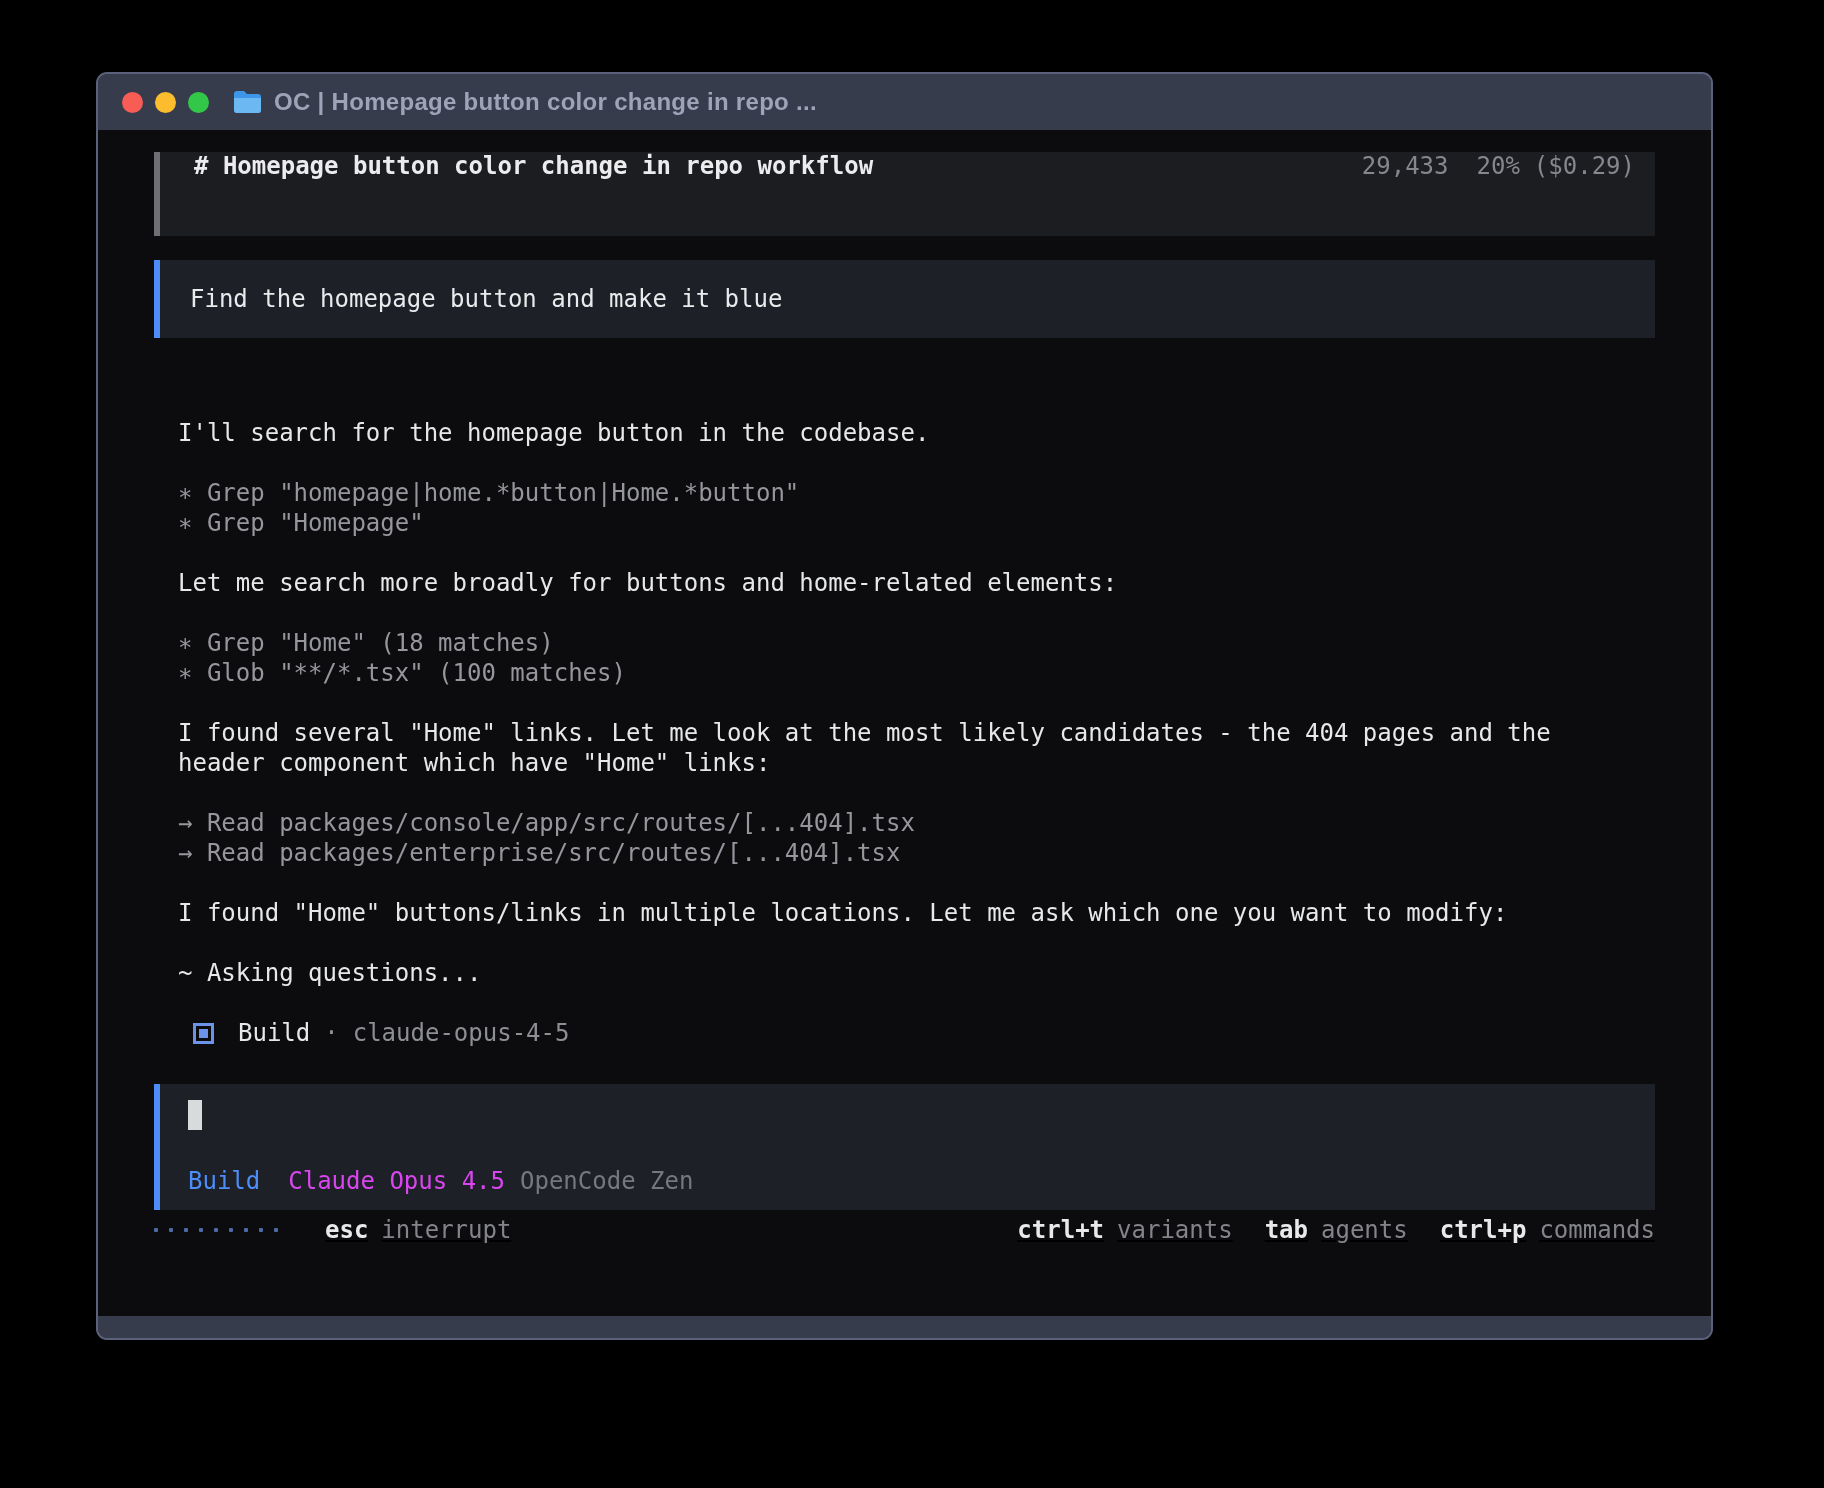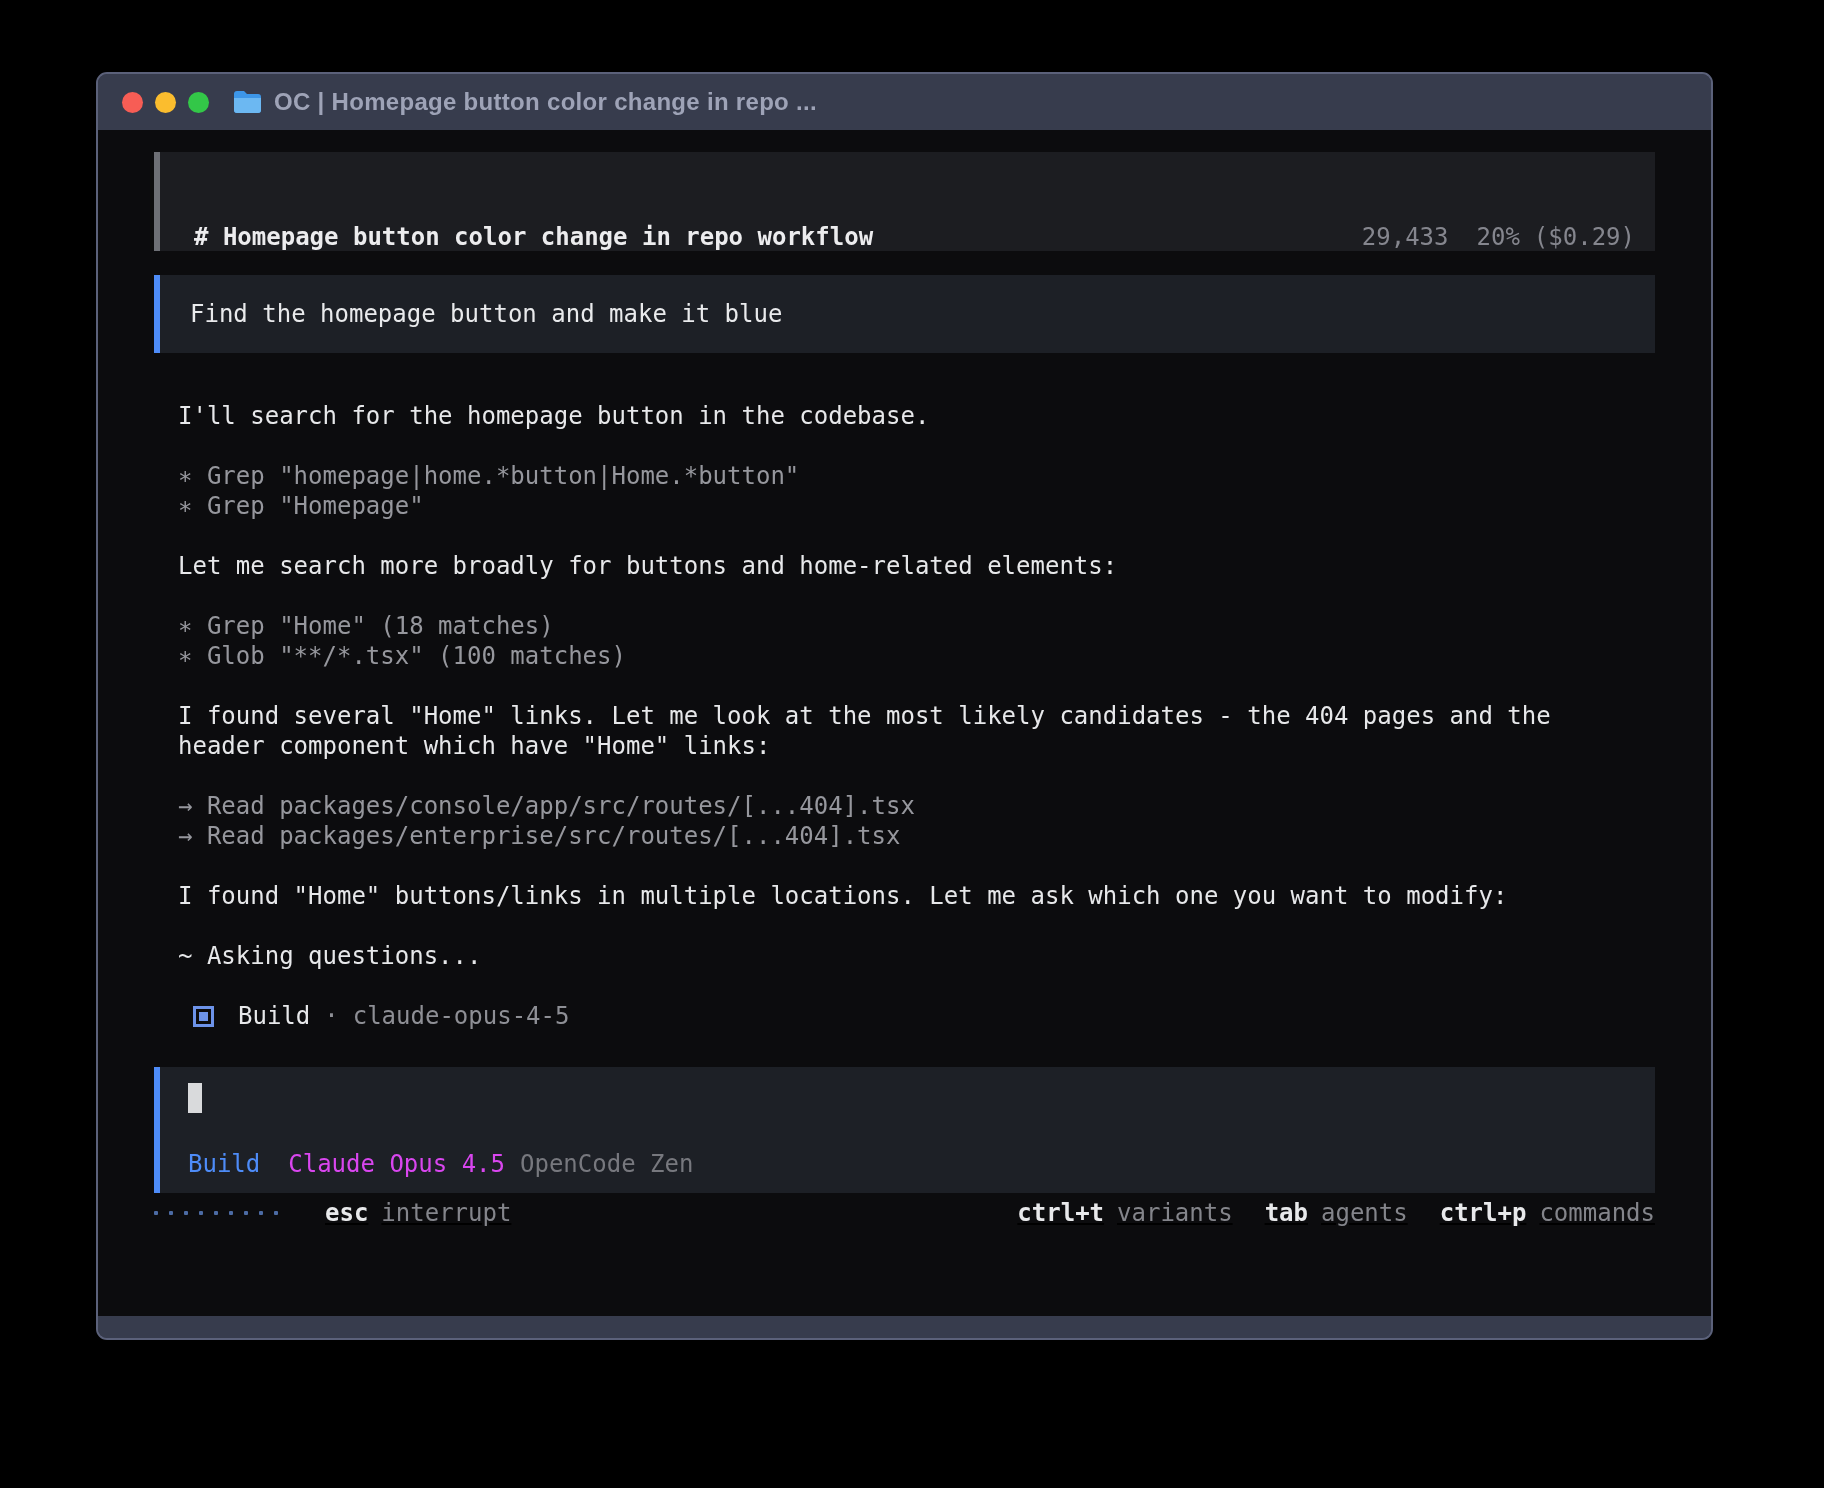--- a/index.html
+++ b/index.html
@@ -23,36 +23,36 @@
     font-family:"Liberation Sans",sans-serif; font-weight:700; font-size:24px;
     color:#9ea3b7; white-space:nowrap; letter-spacing:0.3px;
   }
 
   
   .content { flex:1; background:#0c0c0e; padding:0 56px; overflow:hidden; }
   .bottomstrip { height:22px; flex:none; background:#373c4d; }
 
   .block { border-left:6px solid #6e7076; background:#1c1d21; }
   .session-header {
-    margin-top:22px; height:99px; display:flex; align-items:flex-end;
+    margin-top:22px; height:84px; display:flex; align-items:flex-start;
     justify-content:space-between; padding:0 20px 0 34px;gap:35px;
   }
   .session-title { color:#ececee; font-weight:700; font-size:24px; white-space:nowrap; }
   .session-stats { display:flex; align-items:center; color:#85868e; font-size:24px; }
   .session-stats .tokens { margin-right:28px; }
   .session-stats .cost { margin-left:14px; }
 
   .user-message {
     margin-top:24px; height:78px; display:flex; align-items:center;
     padding-left:30px; background:#1d2026; border-left-color:#4e8cf8;
     color:#e9eaec; font-size:24px; white-space:pre;
   }
 
   
-  .conversation { margin-top:48px; padding-left:24px; font-size:24px; }
+  .conversation { margin-top:80px; padding-left:24px; font-size:24px; }
   .para { margin-bottom:30px; }
   .line { height:30px; line-height:30px; white-space:pre; }
   .c-white { color:#e7e8ea; }
   .c-gray { color:#96979d; }
 
   .agent-row { height:30px; display:flex; align-items:center; padding-left:15px; }
   .agent-icon {
     width:21px; height:21px; border:3px solid #6d93e9; flex:none;
     display:flex; align-items:center; justify-content:center; background:#0c0c0e;
   }

